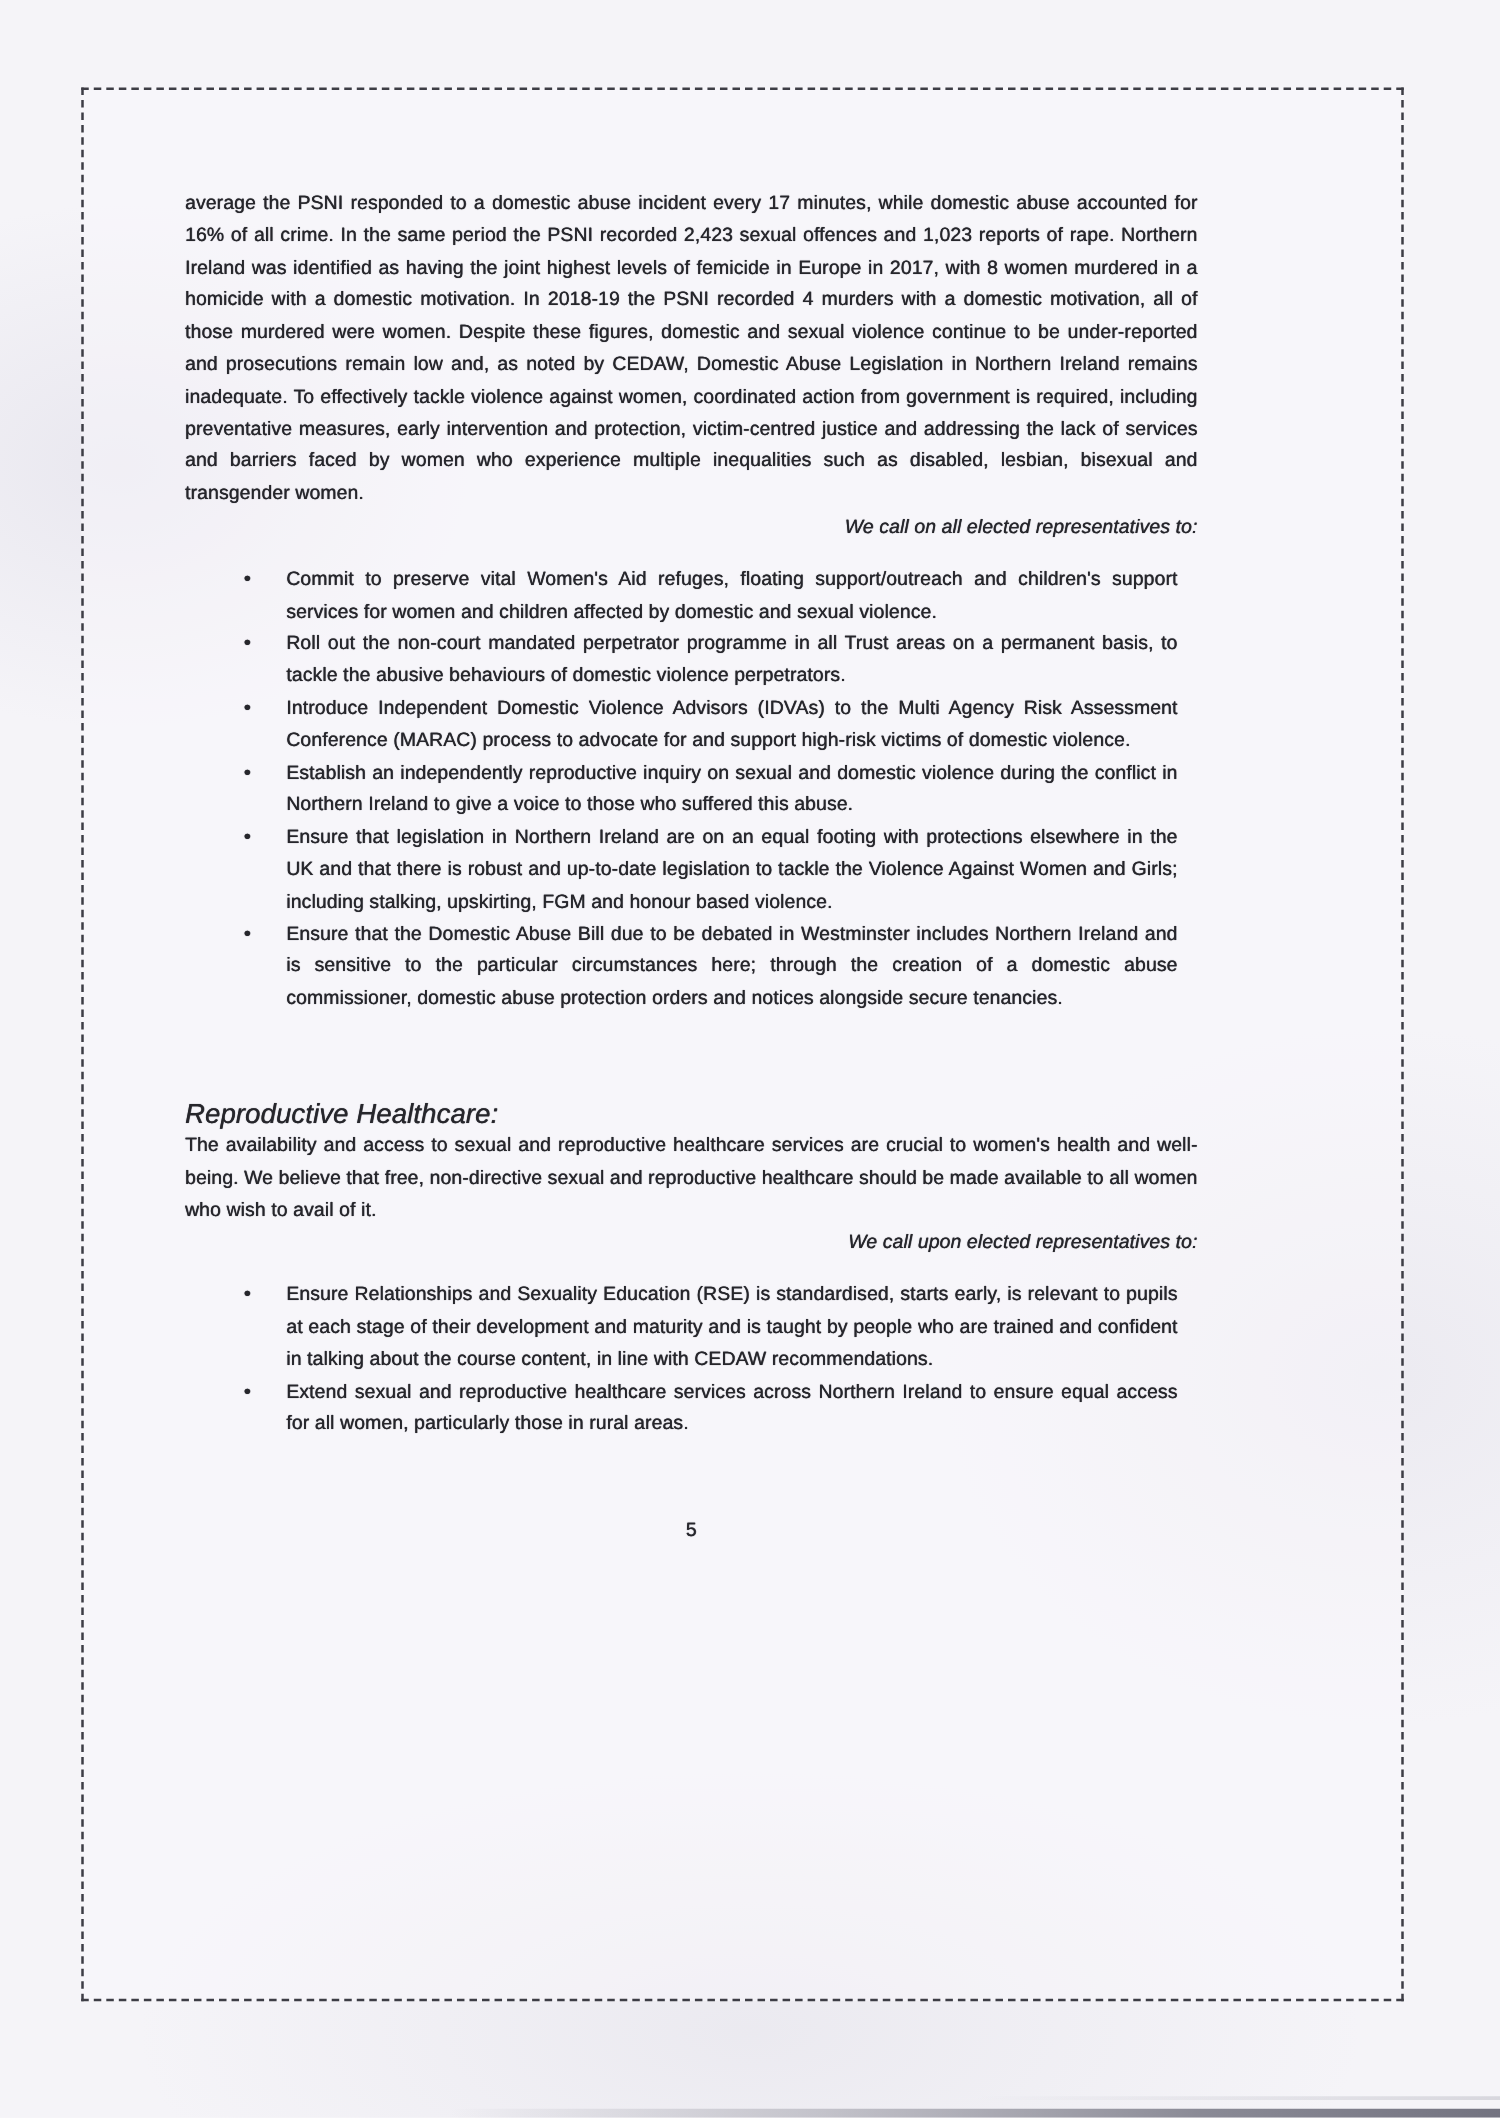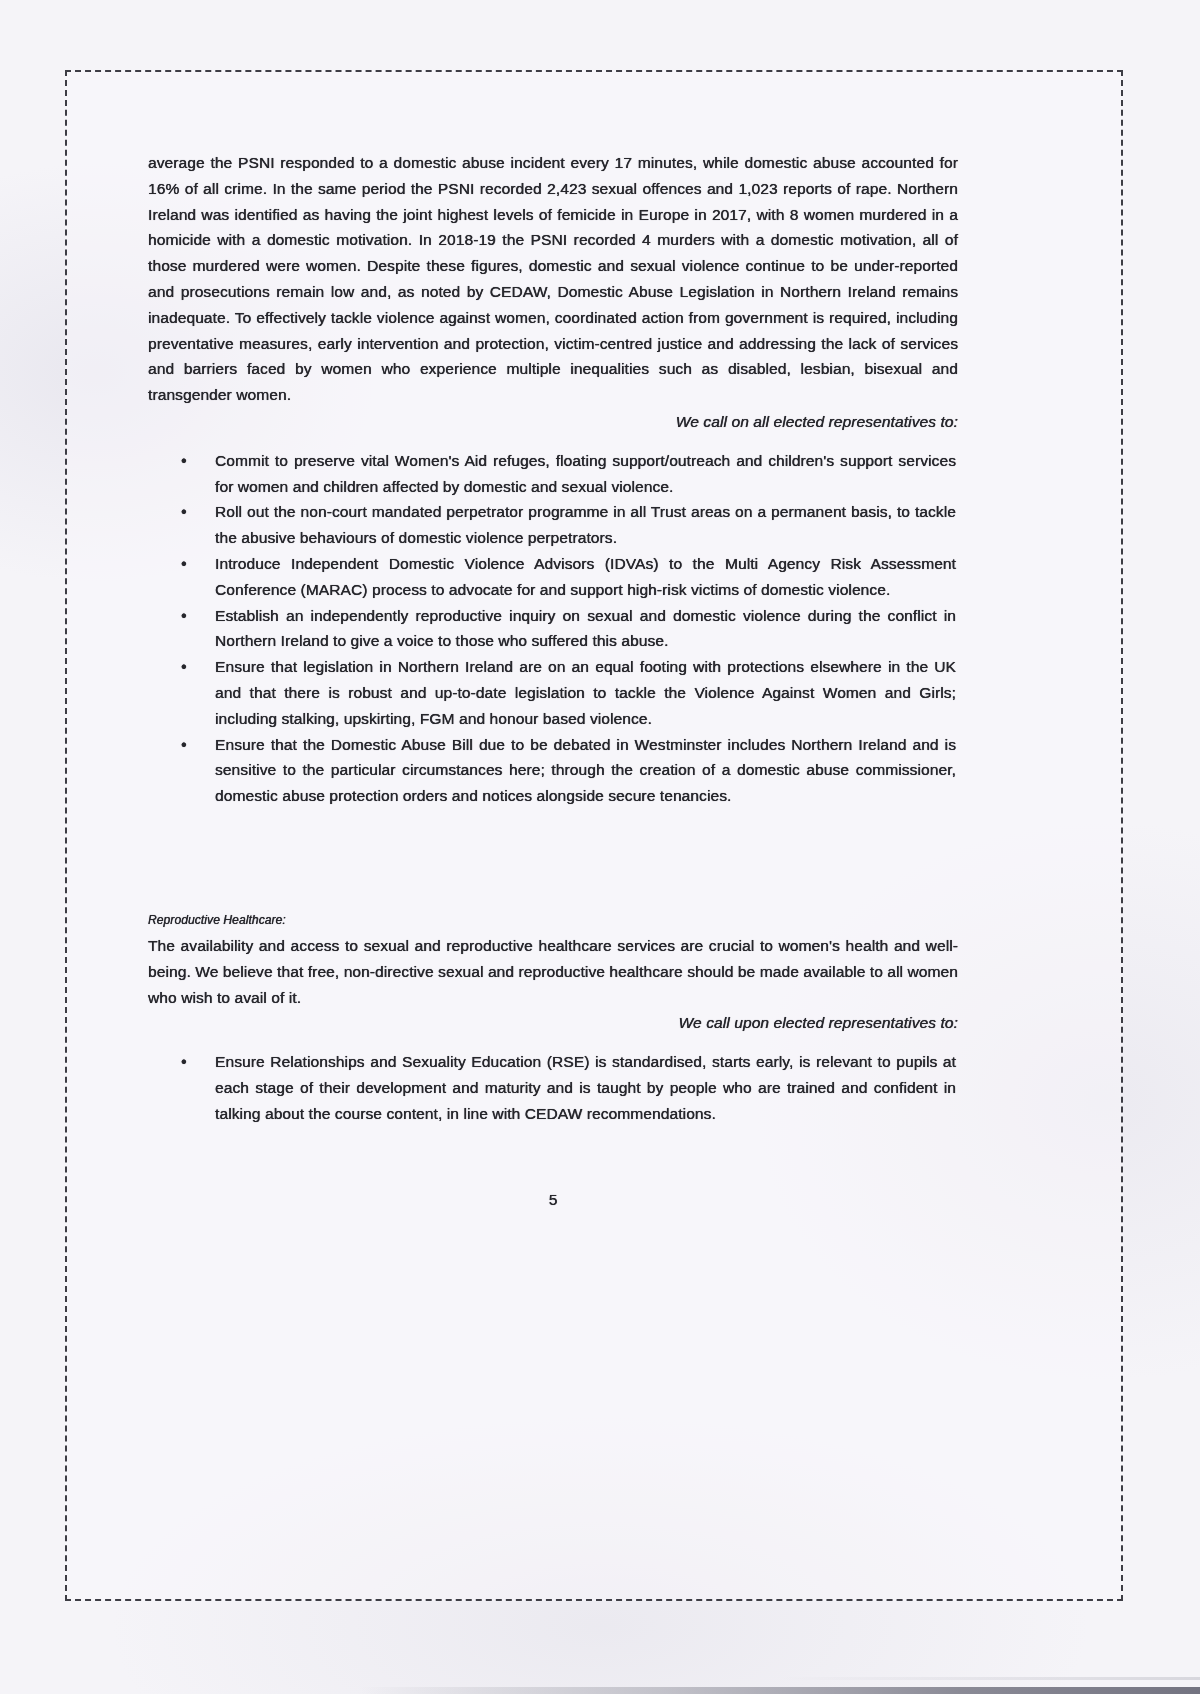--- a/index.html
+++ b/index.html
@@ -43,40 +43,40 @@
     margin: 0 0 0 0;
     text-align: justify;
   }
   .para.intro { margin-bottom: 1px; }
   .call-line {
     margin: 0 0 13px 0;
     text-align: right;
     font-style: italic;
   }
   ul.bullets {
-    margin: 2px;
+    margin: 16px;
     padding: 0;
     list-style: none;
   }
   ul.bullets li {
     position: relative;
     padding-left: 65px;
     text-align: justify;
     margin: 0;
   }
   ul.bullets li::before {
     content: "\2022";
     position: absolute;
     left: 31px;
     top: 0;
     font-size: 16px;
   }
   .section-heading {
-    margin: 98px 0 0 0;
-    font-size: 12px;
+    margin: 66px 0 0 0;
+    font-size: 22px;
     font-style: italic;
     font-weight: normal;
     line-height: 26px;
     text-align: left;
   }
   .page-number {
     margin-top: 60px;
     text-align: center;
     font-size: 15.5px;
   }
@@ -122,20 +122,21 @@
       </ul>
 
     <h2 class="section-heading">Reproductive Healthcare:</h2>
 
     <p class="para">The availability and access to sexual and reproductive healthcare services are crucial to women's health and well-being. We believe that free, non-directive sexual and reproductive healthcare should be made available to all women who wish to avail of it.</p>
 
     <p class="call-line" style="">We call upon elected representatives to:</p>
 
     <ul class="bullets">
         <li>Ensure Relationships and Sexuality Education (RSE) is standardised, starts early, is relevant to pupils at each stage of their development and maturity and is taught by people who are trained and confident in talking about the course content, in line with CEDAW recommendations.</li>
+        <li>Extend sexual and reproductive healthcare services across Northern Ireland to ensure equal access for all women, particularly those in rural areas.</li>
       </ul>
 
     <div class="page-number">5</div>
   </div>
 </div>
 
 <div class="scan-smudge"></div>
 <div class="bottom-scan-bar"></div>
 
 </body></html>

